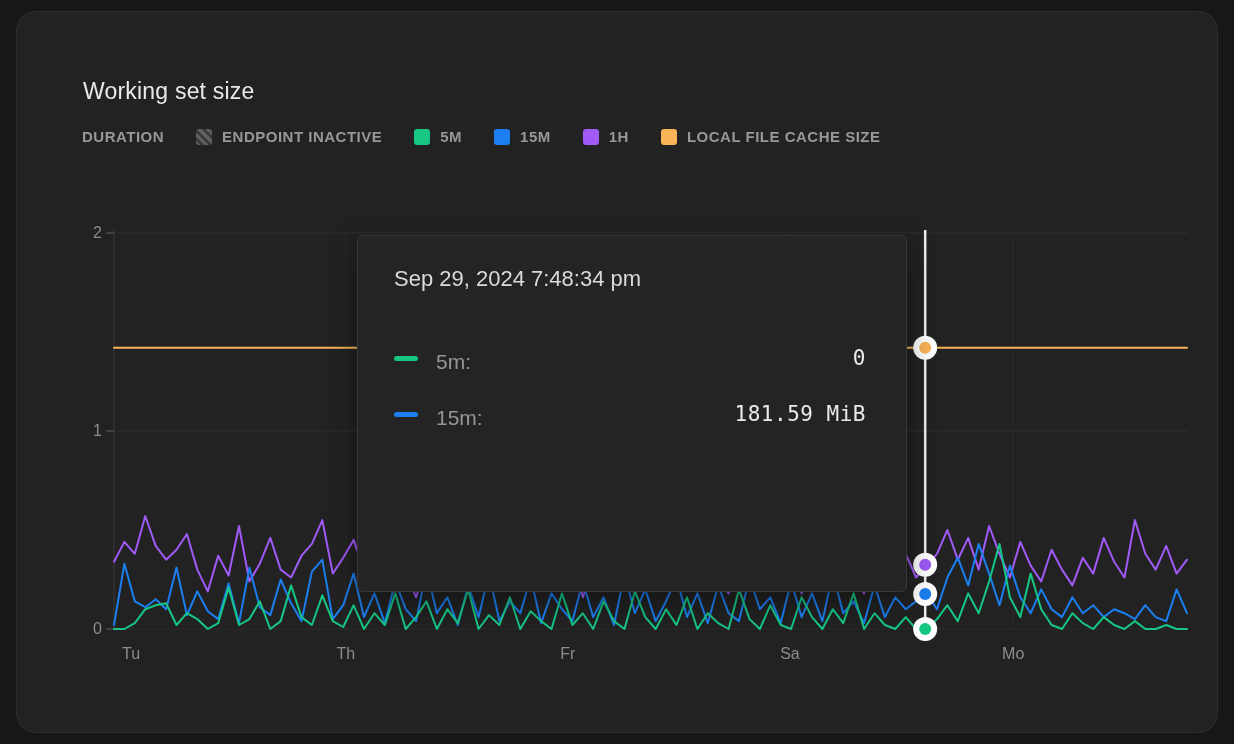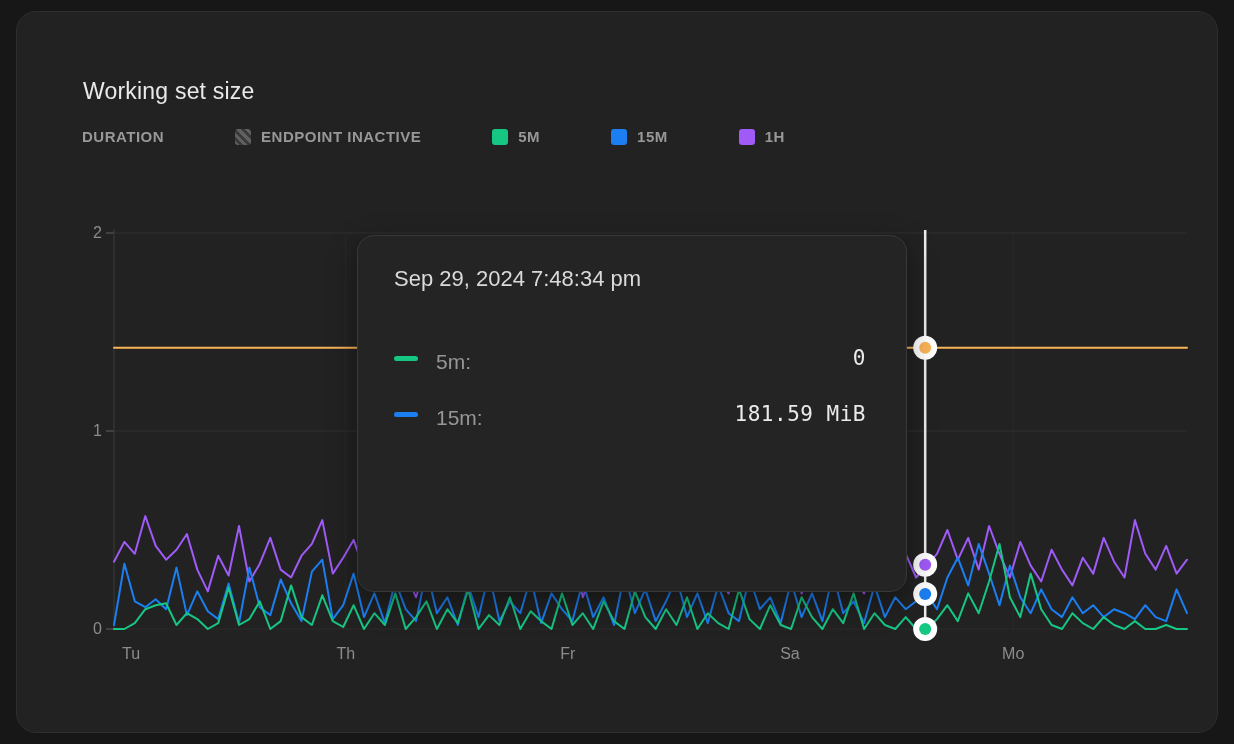--- a/index.html
+++ b/index.html
@@ -5,27 +5,27 @@
   * { margin:0; padding:0; box-sizing:border-box; }
   html,body { width:1234px; height:744px; background:#171717; overflow:hidden;
     font-family:"Liberation Sans", sans-serif; }
   .stage { position:relative; width:1058px; height:744px; }
   .card { position:absolute; left:16px; top:11px; width:1202px; height:722px;
     background:#222222; border:1px solid #2e2e2e; border-radius:20px; }
   .card-title { position:absolute; left:66px; top:66px; font-size:23px; font-weight:500;
     color:#e9e9e9; letter-spacing:.2px; }
   .legend { position:absolute; left:65px; top:116px; display:flex; align-items:center; gap:32px; }
   .legend-duration { font-size:15px; font-weight:700; color:#989898; letter-spacing:.5px; }
-  .legend-item { display:flex; align-items:center; gap:10px; cursor:pointer;margin-left:39px; }
+  .legend-item { display:flex; align-items:center; gap:10px; cursor:pointer; }
   .legend-item .swatch { width:16px; height:16px; border-radius:3px; flex:none; }
   .swatch.hatch { background:repeating-linear-gradient(45deg,#606060 0 3px,#3a3a3a 3px 6px); }
   .legend-item .lbl { font-size:15px; font-weight:700; color:#989898; letter-spacing:.5px; }
   .chart-svg { position:absolute; left:0; top:0; }
   .tooltip { position:absolute; left:340px; top:223px; width:550px; height:357px;
-    background:#242424; border:1px solid #383838; border-radius:17px;
+    background:#242424; border:1px solid #383838; border-radius:6px;
     box-shadow:0 10px 30px rgba(0,0,0,.40); padding:26px 40px 0 36px; }
   .tt-title { font-size:22px; color:#dadada; line-height:34px; margin-bottom:34px; }
   .tt-row { display:flex; align-items:center; height:56px; }
   .tt-dash { width:24px; height:5px; border-radius:2.5px; margin-right:18px; flex:none; }
   .tt-label { font-size:21px; color:#969696;margin-top:8px; }
   .tt-value { margin-left:auto; font-family:"DejaVu Sans Mono", monospace;
     font-size:21px; color:#eaeaea; letter-spacing:.5px; }
 </style>
 </head>
 <body>
@@ -44,20 +44,24 @@
         <span class="swatch" style="background: rgb(22, 199, 132);"></span>
         <span class="lbl">5M</span>
       </span>
       <span class="legend-item">
         <span class="swatch" style="background: rgb(27, 127, 242);"></span>
         <span class="lbl">15M</span>
       </span>
       <span class="legend-item">
         <span class="swatch" style="background: rgb(160, 90, 247);"></span>
         <span class="lbl">1H</span>
+      </span>
+      <span class="legend-item">
+        <span class="swatch" style="background: rgb(249, 180, 88);"></span>
+        <span class="lbl">LOCAL FILE CACHE SIZE</span>
       </span>
     </div>
 
     <svg id="chart-svg" class="chart-svg" width="1234" height="744" viewBox="0 0 1234 744">
         <line x1="97" y1="617" x2="1170" y2="617" stroke="#2b2b2b" stroke-width="1"></line>
         <line x1="89" y1="617" x2="97" y2="617" stroke="#4d4d4d" stroke-width="1.5"></line>
         <text x="85" y="622" fill="#8c8c8c" font-size="16" text-anchor="end">0</text>
         <line x1="97" y1="419" x2="1170" y2="419" stroke="#303030" stroke-width="1"></line>
         <line x1="89" y1="419" x2="97" y2="419" stroke="#4d4d4d" stroke-width="1.5"></line>
         <text x="85" y="424" fill="#8c8c8c" font-size="16" text-anchor="end">1</text>

